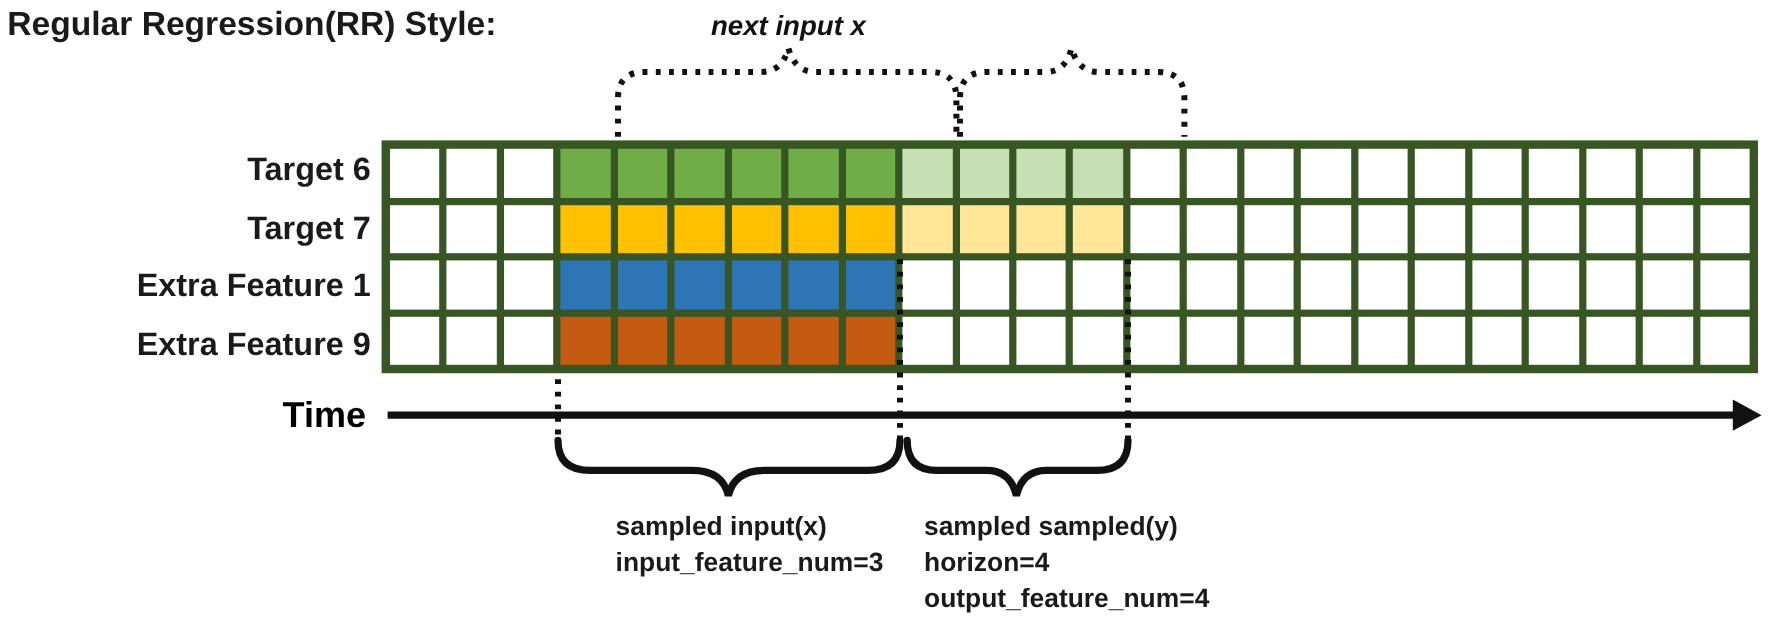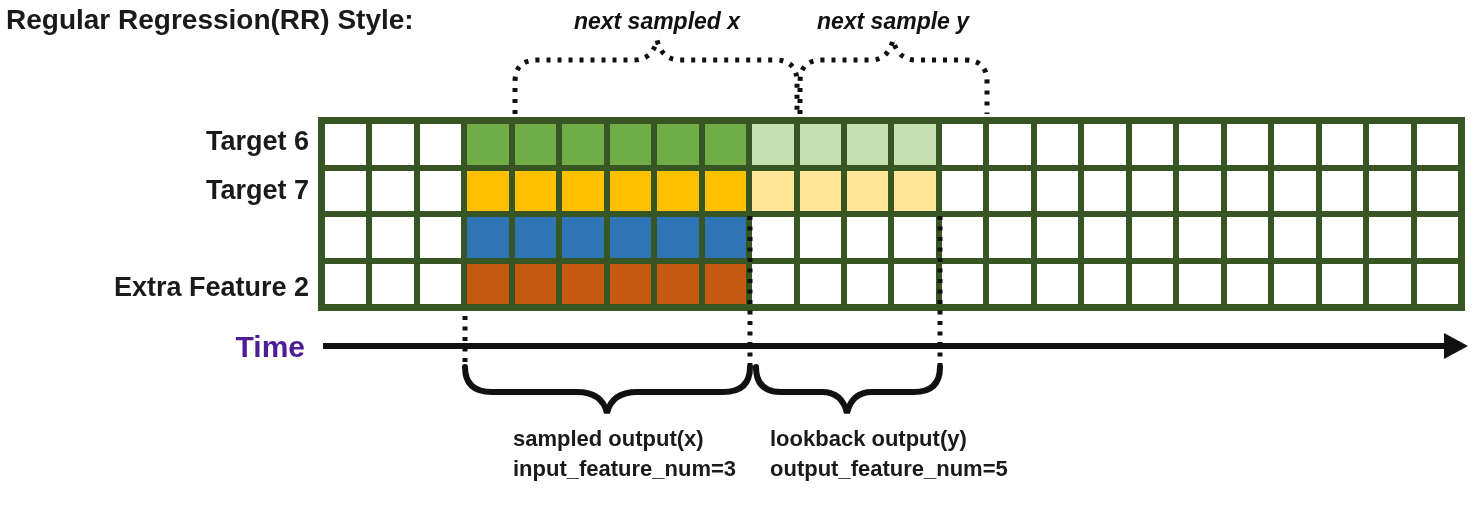--- a/index.html
+++ b/index.html
@@ -13,21 +13,21 @@
   .row-label{
     position:absolute;left:0;width:309px;text-align:right;
     font-size:27px;font-weight:700;line-height:28px;color:#1a1a1a;white-space:nowrap;
   }
   .row-label.r0{top:127px}
   .row-label.r1{top:176px}
   .row-label.r2{top:224px}
   .row-label.r3{top:273px}
   .time-label{
     position:absolute;left:0;top:330px;width:305px;text-align:right;
-    font-size:30px;font-weight:700;color:#4c1d95;
+    font-size:30px;font-weight:700;color:#000000;
   }
   .grid{
     position:absolute;left:318px;top:117px;width:1147px;height:194px;
     box-sizing:border-box;padding:7px;display:grid;
     grid-template-columns:repeat(24,1fr);grid-template-rows:repeat(4,1fr);
     gap:6px;
   }
   .cell{width:100%;height:100%;}
   .overlay{position:absolute;left:0;top:0;width:1476px;height:516px;pointer-events:none;}
   .brace-text{
@@ -43,26 +43,26 @@
   .sample-block.input{left:513px}
   .sample-block.output{left:770px}
 </style>
 </head>
 <body>
 
 <div class="canvas">
 
   <div class="title">Regular Regression(RR) Style:</div>
 
-  <div class="brace-text bx">next sampled x</div>
-  <div class="brace-text by">next sample y</div>
+  <div class="brace-text bx">next input x</div>
 
   <div class="row-label r0">Target 6</div>
   <div class="row-label r1">Target 7</div>
-  <div class="row-label r3">Extra Feature 2</div>
+  <div class="row-label r2">Extra Feature 1</div>
+  <div class="row-label r3">Extra Feature 9</div>
 
   <div class="grid" style="background: rgb(55, 86, 35);">
       <div class="cell" style="background: rgb(255, 255, 255);"></div>
       <div class="cell" style="background: rgb(255, 255, 255);"></div>
       <div class="cell" style="background: rgb(255, 255, 255);"></div>
       <div class="cell" style="background: rgb(112, 173, 71);"></div>
       <div class="cell" style="background: rgb(112, 173, 71);"></div>
       <div class="cell" style="background: rgb(112, 173, 71);"></div>
       <div class="cell" style="background: rgb(112, 173, 71);"></div>
       <div class="cell" style="background: rgb(112, 173, 71);"></div>
@@ -170,21 +170,22 @@
     <path d="M465,316 V366" fill="none" stroke="#111" stroke-width="5" stroke-dasharray="4 6.5"></path>
     <path d="M750,216 V366" fill="none" stroke="#111" stroke-width="5" stroke-dasharray="4 6.5"></path>
     <path d="M940,216 V366" fill="none" stroke="#111" stroke-width="5" stroke-dasharray="4 6.5"></path>
 
     <path d="M465,367 Q465,392 492,392 H577 Q602,392 607,413 Q612,392 637,392 H723 Q750,392 750,367" fill="none" stroke="#111" stroke-width="6" stroke-linecap="round"></path>
 
     <path d="M756,367 Q756,392 781,392 H822 Q842,392 847,413 Q852,392 872,392 H914 Q940,392 940,367" fill="none" stroke="#111" stroke-width="6" stroke-linecap="round"></path>
   </svg>
 
   <div class="sample-block input">
-    <div>sampled output(x)</div>
+    <div>sampled input(x)</div>
     <div>input_feature_num=3</div>
   </div>
   <div class="sample-block output">
-    <div>lookback output(y)</div>
-    <div>output_feature_num=5</div>
+    <div>sampled sampled(y)</div>
+    <div>horizon=4</div>
+    <div>output_feature_num=4</div>
   </div>
 
 </div>
 
 </body></html>

